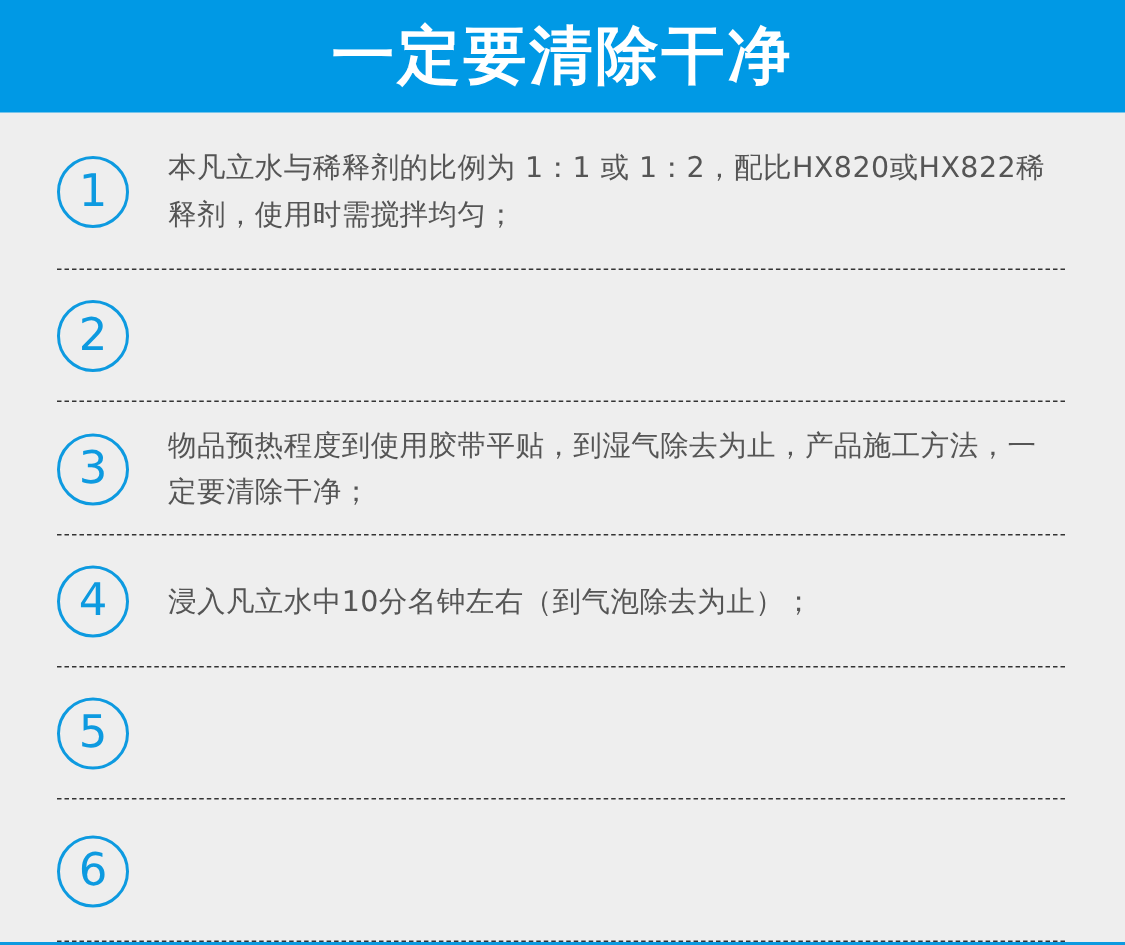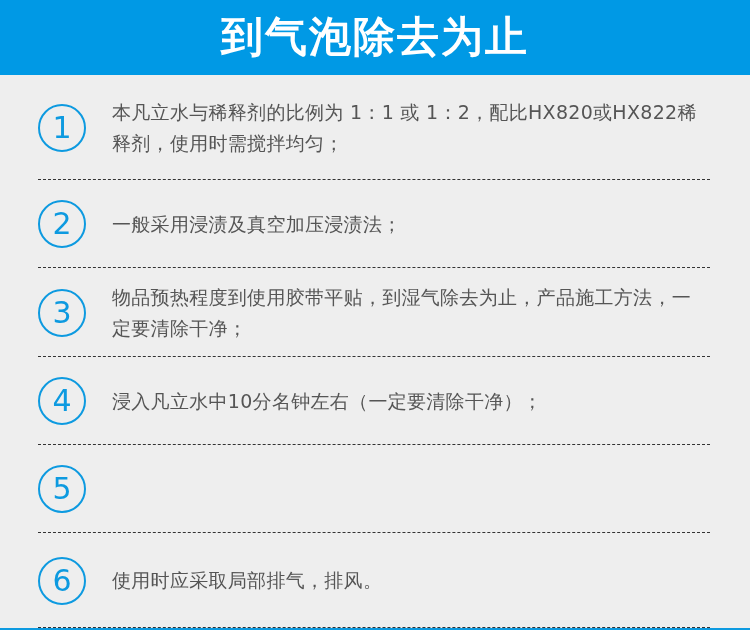--- a/index.html
+++ b/index.html
@@ -114,51 +114,49 @@
     height: 2px;
     background: #0d9ae0;
   }
 </style>
 </head>
 <body>
 
 <div class="page">
 
   <div class="banner">
-    <div class="banner-title">到气泡除去为止</div>
+    <div class="banner-title">一定要清除干净</div>
   </div>
 
   <div class="steps">
 
     <div class="step step-h1">
       <div class="badge">1</div>
       <div class="step-text">本凡立水与稀释剂的比例为 1：1 或 1：2，配比HX820或HX822稀释剂，使用时需搅拌均匀；</div>
     </div>
 
     <div class="step step-h2">
       <div class="badge">2</div>
-      <div class="step-text">一般采用浸渍及真空加压浸渍法；</div>
     </div>
 
     <div class="step step-h3">
       <div class="badge">3</div>
       <div class="step-text">物品预热程度到使用胶带平贴，到湿气除去为止，产品施工方法，一定要清除干净；</div>
     </div>
 
     <div class="step step-h4">
       <div class="badge">4</div>
-      <div class="step-text">浸入凡立水中10分名钟左右（一定要清除干净）；</div>
+      <div class="step-text">浸入凡立水中10分名钟左右（到气泡除去为止）；</div>
     </div>
 
     <div class="step step-h5">
       <div class="badge">5</div>
     </div>
 
     <div class="step step-h6">
       <div class="badge">6</div>
-      <div class="step-text">使用时应采取局部排气，排风。</div>
     </div>
 
   </div>
 
   <div class="bottom-rule"></div>
 
 </div>
 
 </body></html>

